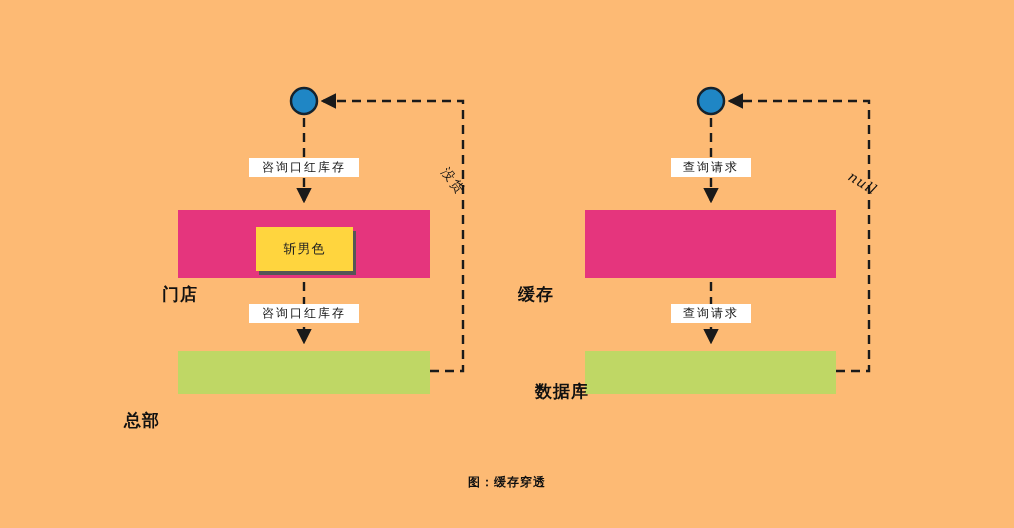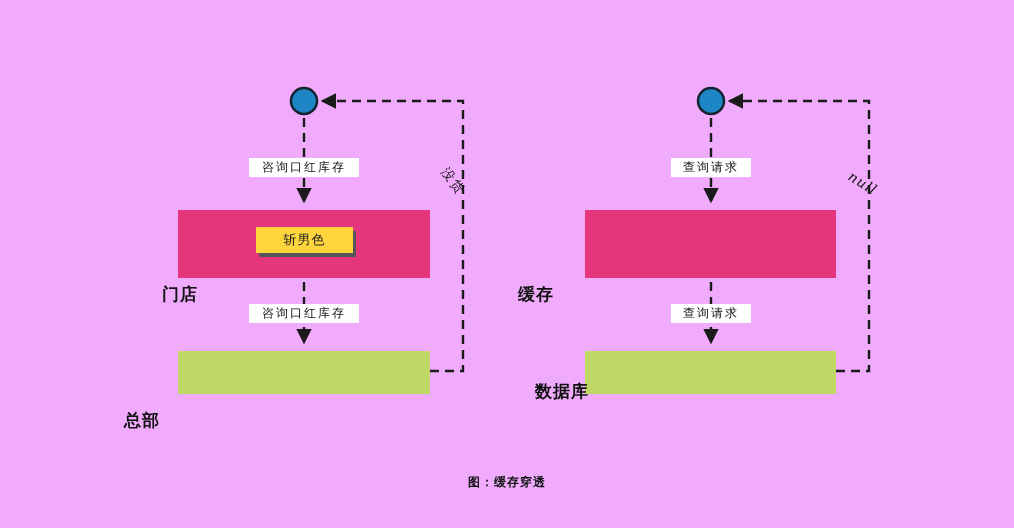--- a/index.html
+++ b/index.html
@@ -3,21 +3,21 @@
 <meta charset="utf-8">
 <style>
   * { margin:0; padding:0; box-sizing:border-box; }
   html,body { background:#ffffff; }
   body { font-family:"Liberation Sans", sans-serif; color:#111; }
 
   .canvas {
     position:relative;
     width:1014px;
     height:528px;
-    background:#f0abfc;
+    background:#fdba74;
     overflow:hidden;
   }
 
   .connectors { position:absolute; left:0; top:0; }
   .dash {
     fill:none;
     stroke:var(--line,#1a1a1a);
     stroke-width:2.4;
     stroke-dasharray:9 6;
     stroke-linecap:butt;
@@ -108,21 +108,21 @@
 
     <path class="dash" d="M711 118 L711 201" marker-end="url(#arrowhead)"></path>
     <path class="dash" d="M711 282 L711 342" marker-end="url(#arrowhead)"></path>
     <path class="dash" d="M836 371 L869 371 L869 101 L730 101" marker-end="url(#arrowhead)"></path>
     <circle class="client" cx="711" cy="101" r="13"></circle>
   </svg>
 
   <div class="arrow-label" style="left:249px; top:158px; width:110px;">咨询口红库存</div>
 
   <div class="box pink" style="left:178px; top:210px; width:252px; height:68px;"></div>
-  <div class="tag" style="left:256px; top:227px; width:97px; height:26px;">斩男色</div>
+  <div class="tag" style="left:256px; top:227px; width:97px; height:44px;">斩男色</div>
   <div class="tier-label" style="left:124px; top:283px;margin-left:38px;">门店</div>
 
   <div class="arrow-label" style="left:249px; top:304px; width:110px;">咨询口红库存</div>
 
   <div class="box green" style="left:178px; top:351px; width:252px; height:43px;"></div>
   <div class="tier-label" style="left:124px; top:401px;margin-top:8px;">总部</div>
 
   <div class="return-label zh" style="left:451px; top:164px;">没货</div>
 
   <div class="arrow-label" style="left:671px; top:158px; width:80px;">查询请求</div>

